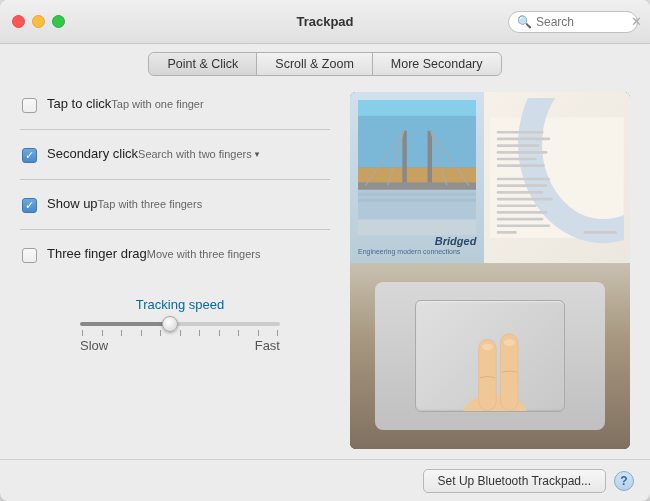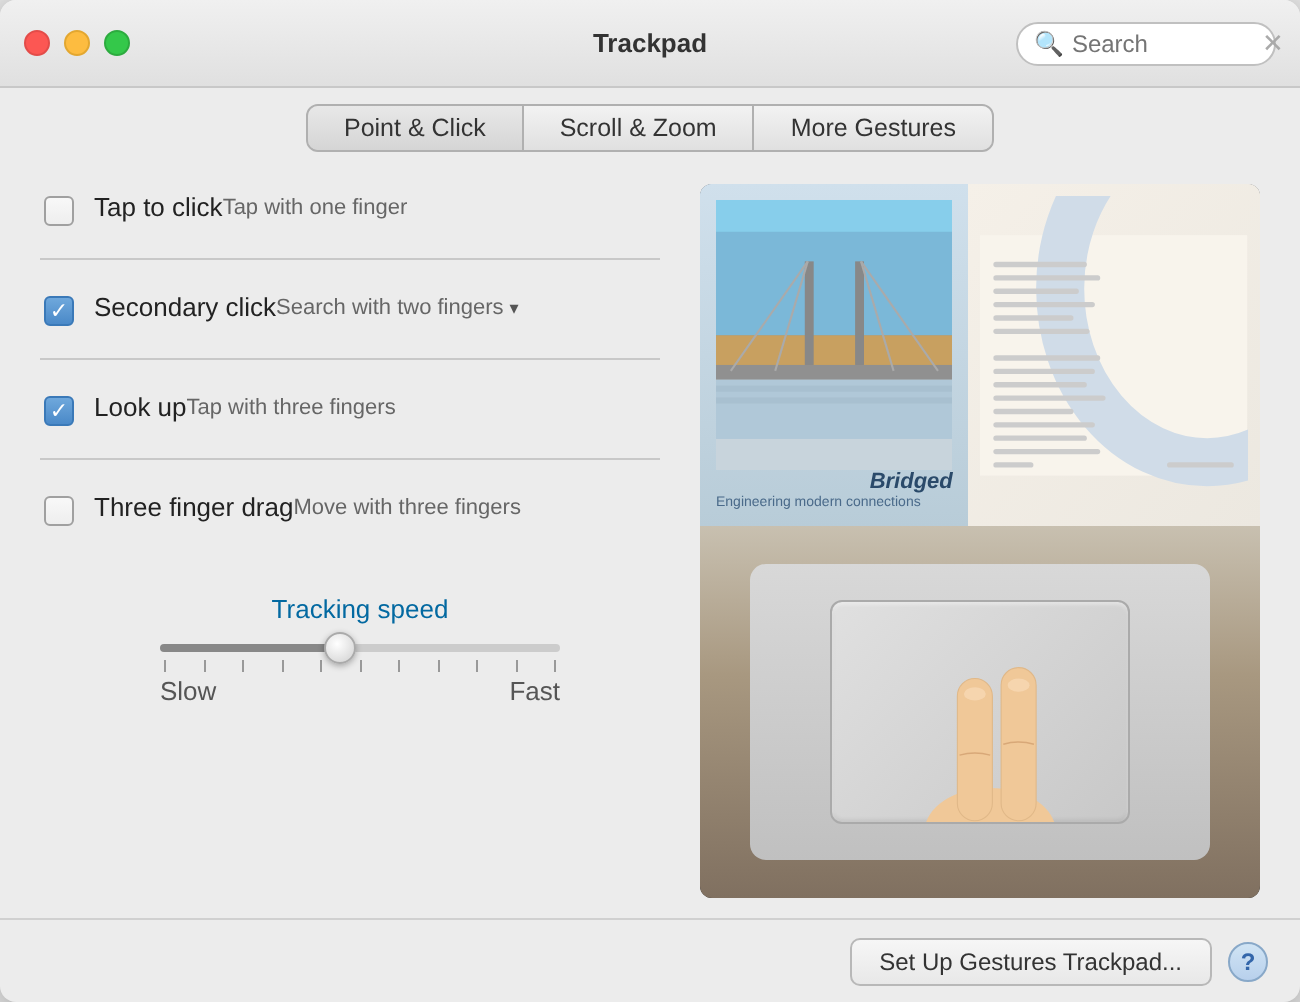--- a/index.html
+++ b/index.html
@@ -443,21 +443,21 @@
 
   <div class="tabbar">
     <div class="tab-group">
       <div class="tab active">
         <span>Point &amp; Click</span>
       </div>
       <div class="tab">
         <span>Scroll &amp; Zoom</span>
       </div>
       <div class="tab">
-        <span>More Gestures</span>
+        <span>More Secondary</span>
       </div>
     </div>
   </div>
 
   <div class="content">
 
     <div class="left-panel">
 
       <div class="option-row">
         <div class="checkbox-wrapper">
@@ -484,21 +484,21 @@
         </div>
       </div>
 
       <div class="divider"></div>
 
       <div class="option-row">
         <div class="checkbox-wrapper">
           <div class="custom-checkbox checked">✓</div>
         </div>
         <div class="option-text">
-          <span class="option-label">Look up</span>
+          <span class="option-label">Show up</span>
           <span class="option-sublabel">Tap with three fingers</span>
         </div>
       </div>
 
       <div class="divider"></div>
 
       <div class="option-row">
         <div class="checkbox-wrapper">
           <div class="custom-checkbox"></div>
         </div>
@@ -613,16 +613,16 @@
                 <path d="M71 65 Q78 63 85 65" stroke="#d8a878" stroke-width="0.7" fill="none"></path>
               </svg>
             </div>
           </div>
         </div>
       </div>
     </div>
   </div>
 
   <div class="footer">
-    <button class="bluetooth-btn">Set Up Gestures Trackpad...</button>
+    <button class="bluetooth-btn">Set Up Bluetooth Trackpad...</button>
     <div class="help-btn">?</div>
   </div>
 </div>
 
 </body></html>

